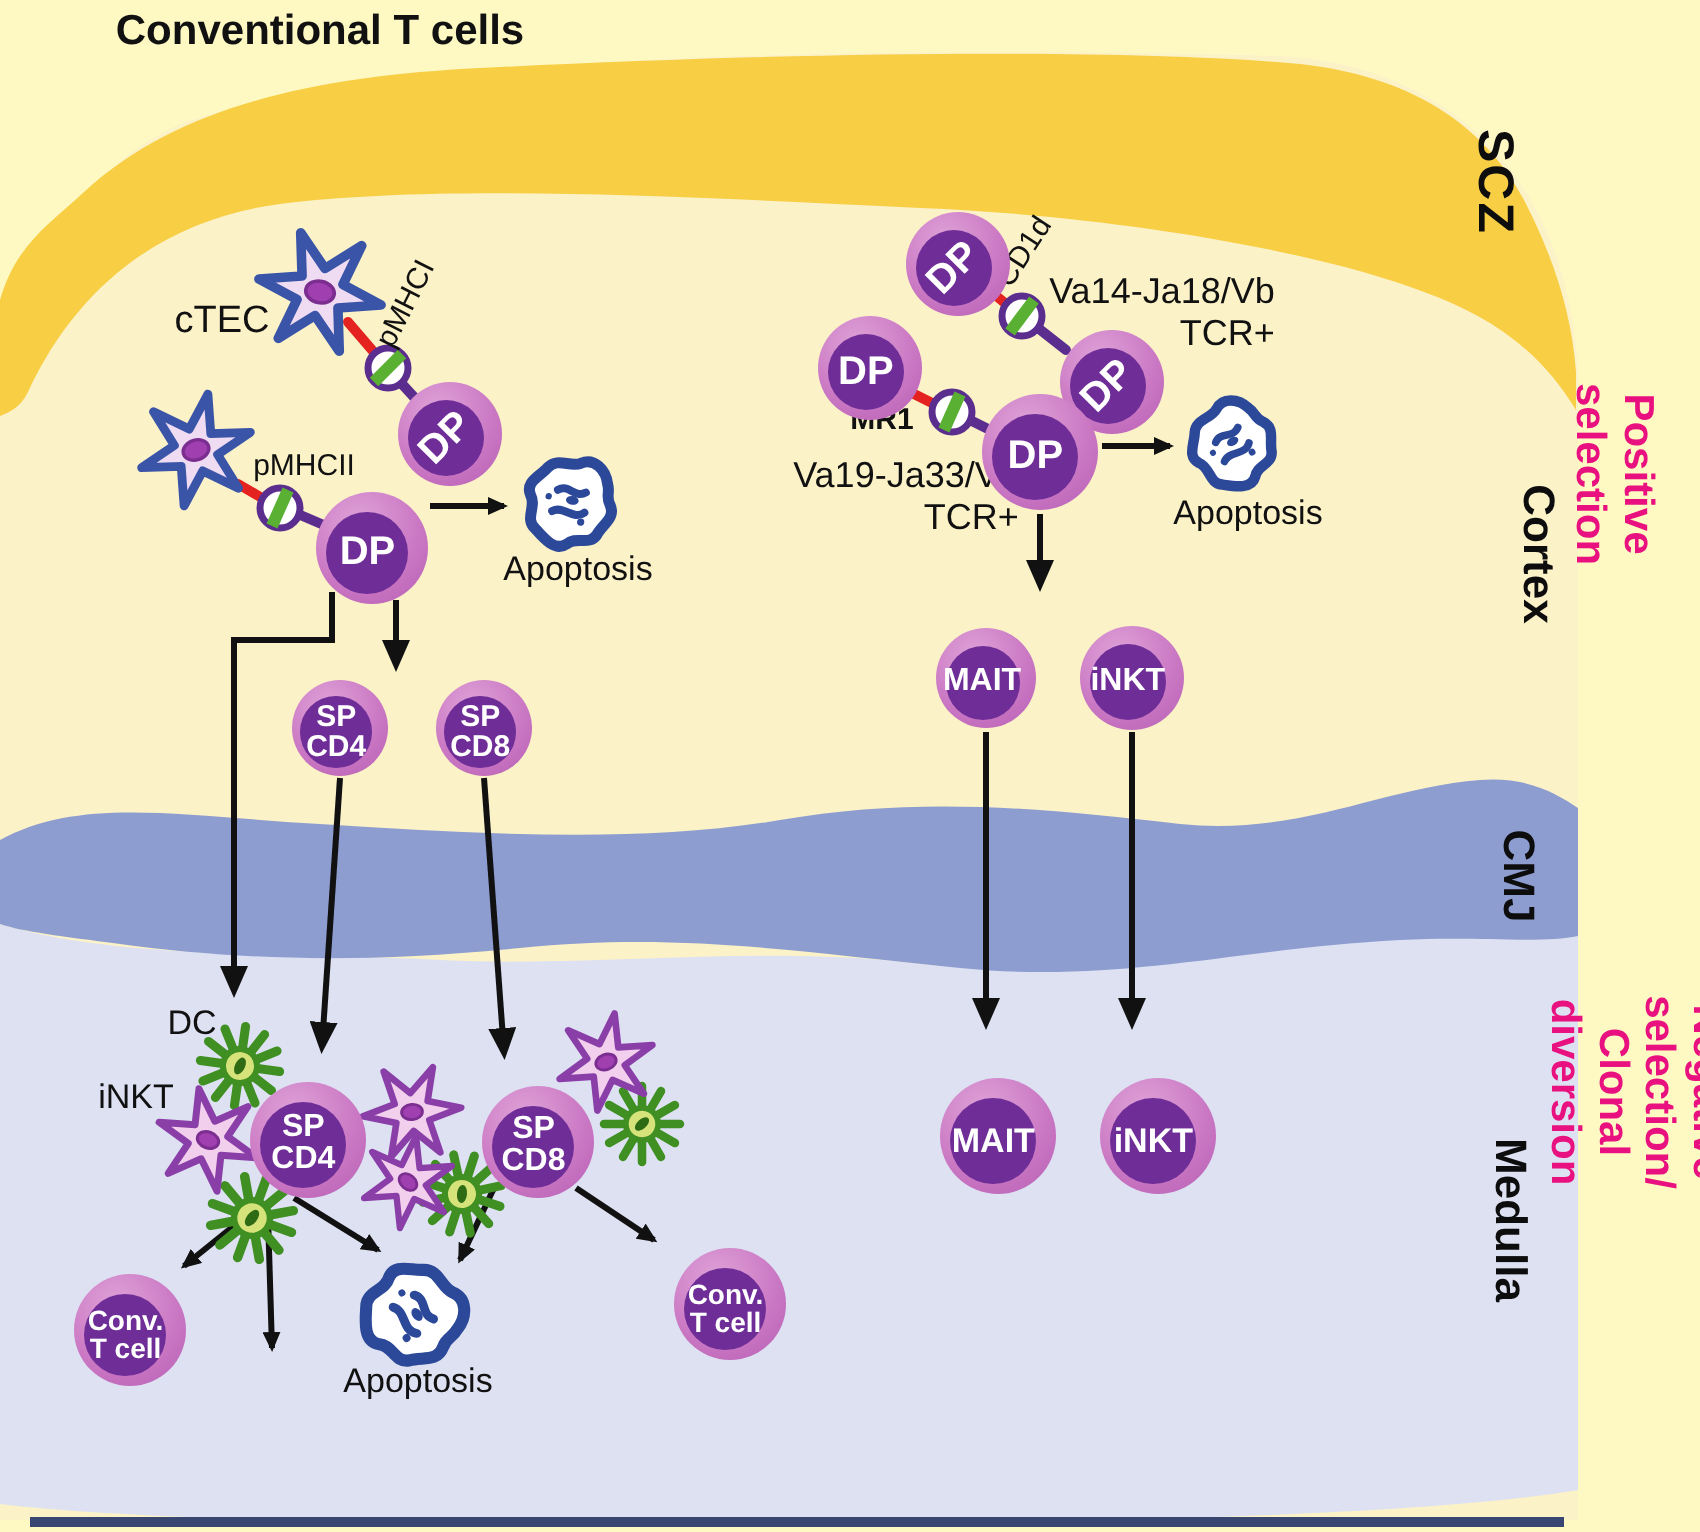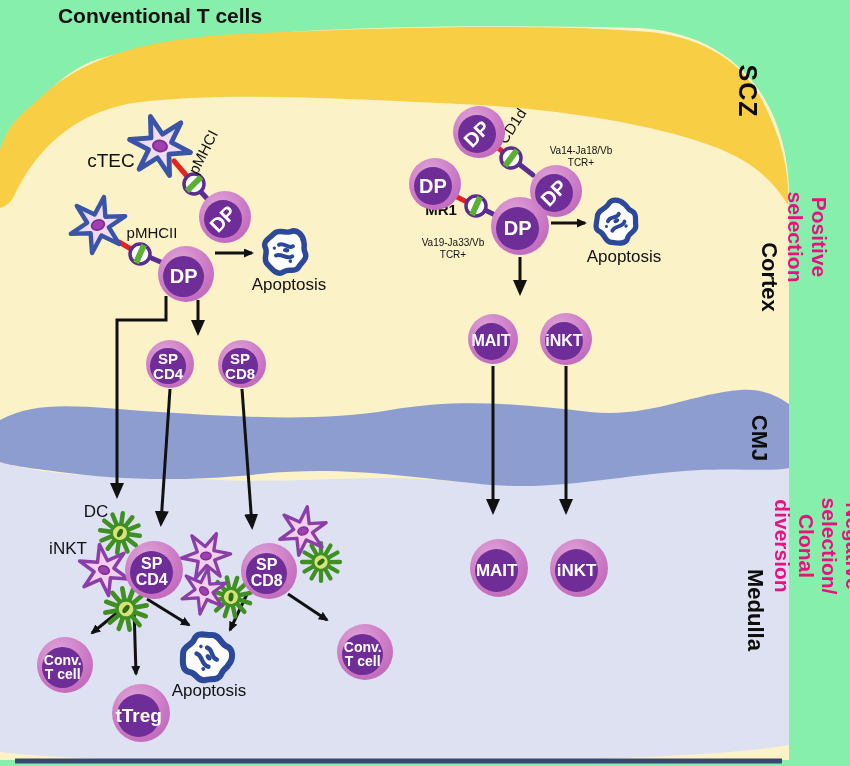--- a/index.html
+++ b/index.html
@@ -1,23 +1,23 @@
 <!DOCTYPE html>
 <html><head>
 <meta charset="utf-8">
 <style>
   html,body{margin:0;padding:0;background:#fff;}
   #stage{
-    position:relative;width:850px;height:766px;overflow:hidden;background:#86efac;
+    position:relative;width:850px;height:766px;overflow:hidden;background:#fef9c3;
     font-family:"Liberation Sans","DejaVu Sans",sans-serif;color:#111;
   }
   #bg{position:absolute;left:0;top:0;}
   .lbl{position:absolute;transform:translate(-50%,-50%);white-space:pre-line;text-align:center;line-height:1.15;}
   .title{font-size:21px;font-weight:bold;white-space:nowrap;}
-  .small{font-size:10px;}
+  .small{font-size:18px;text-align:right;}
   .med{font-size:15px;}
   .plain{font-size:17px;}
   .rot63{transform:translate(-50%,-50%) rotate(-63deg);}
   .rot57{transform:translate(-50%,-50%) rotate(-57deg);}
   .vlabel{position:absolute;transform:translate(-50%,-50%) rotate(90deg);font-weight:bold;color:#0d0d0d;white-space:pre;text-align:center;}
   .vscz{font-size:25px;letter-spacing:1px;}
   .vreg{font-size:22px;}
   .vmag{position:absolute;transform:translate(-50%,-50%) rotate(90deg);font-weight:bold;color:#E8117F;white-space:pre-line;text-align:center;font-size:21px;line-height:1.12;}
   .cell{position:absolute;border-radius:50%;
     background:radial-gradient(circle at 38% 28%, #DFA3D8 0%, #CB79C4 55%, #B75EB4 100%);}
@@ -190,25 +190,20 @@
         <span class="clab fs16">SP
 CD8</span>
       </div>
 </div>
 <div class="cell" style="left:37px;top:637px;width:56px;height:56px;">
   <div class="inner">
         <span class="clab fs14">Conv.
 T cell</span>
       </div>
 </div>
-<div class="cell" style="left:112px;top:684px;width:58px;height:58px;">
-  <div class="inner">
-        <span class="clab fs19">tTreg</span>
-      </div>
-</div>
 <div class="cell" style="left:337px;top:624px;width:56px;height:56px;">
   <div class="inner">
         <span class="clab fs14">Conv.
 T cell</span>
       </div>
 </div>
 
 <div class="cell" style="left:453px;top:106px;width:52px;height:52px;">
   <div class="inner">
         <span class="clab fs20 rot45">DP</span>

